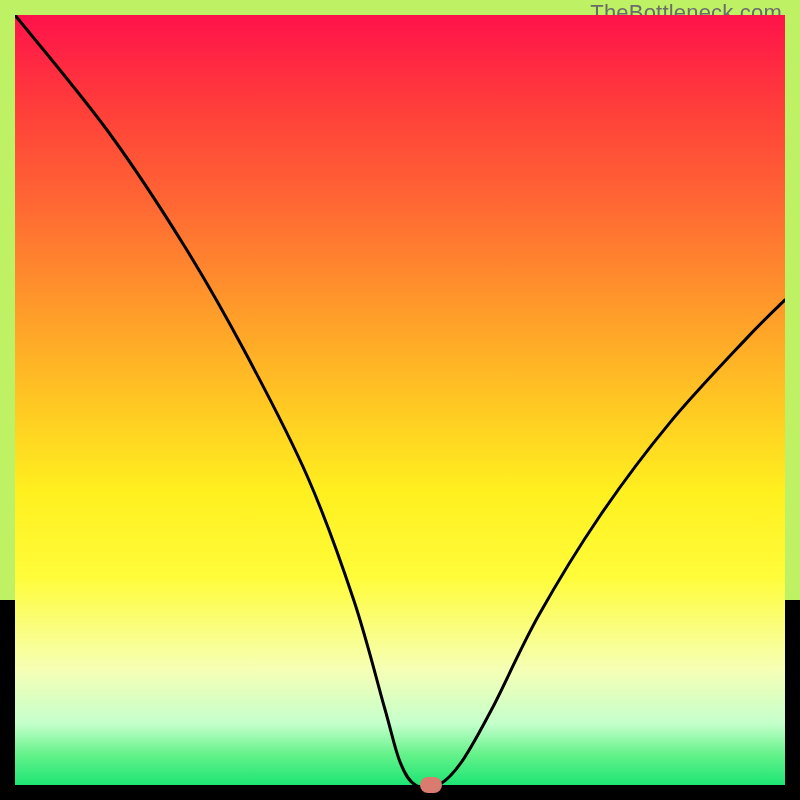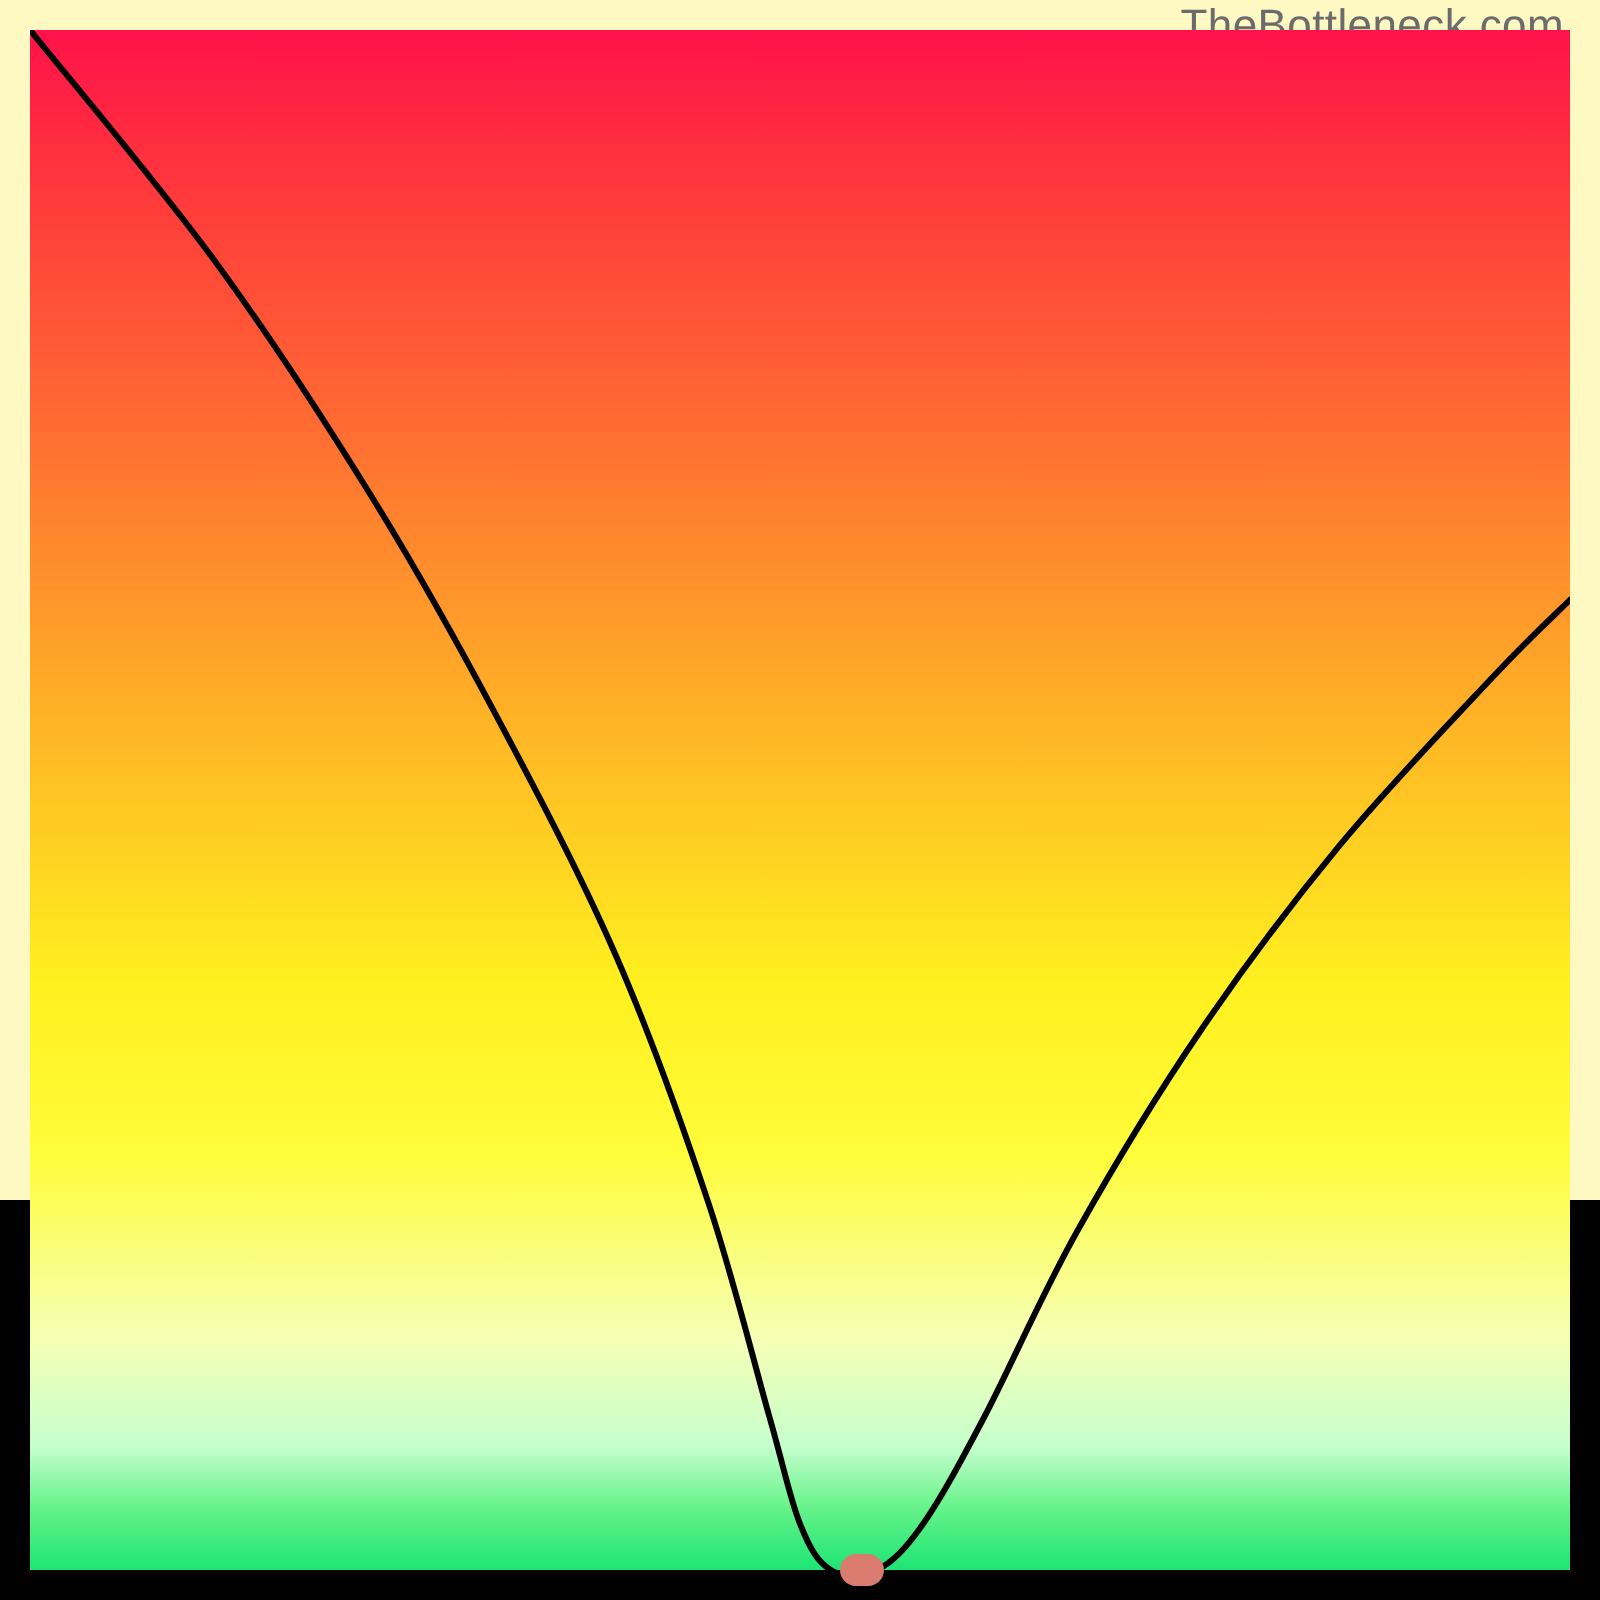--- a/index.html
+++ b/index.html
@@ -1,21 +1,21 @@
 <!DOCTYPE html>
 <html><head>
 <meta charset="utf-8">
 <style>
   * { margin: 0; padding: 0; box-sizing: border-box; }
   html, body { width: 800px; height: 800px; overflow: hidden; background: #000; }
   .chart-container {
     position: relative;
     width: 800px;
     height: 600px;
-    background: #fef9c3;
+    background: #bef264;
   }
   .plot-area {
     position: absolute;
     left: 15px;
     top: 15px;
     width: 770px;
     height: 770px;
     background: linear-gradient(to bottom,
       #ff124a 0%,
       #ff3e3a 12%,

